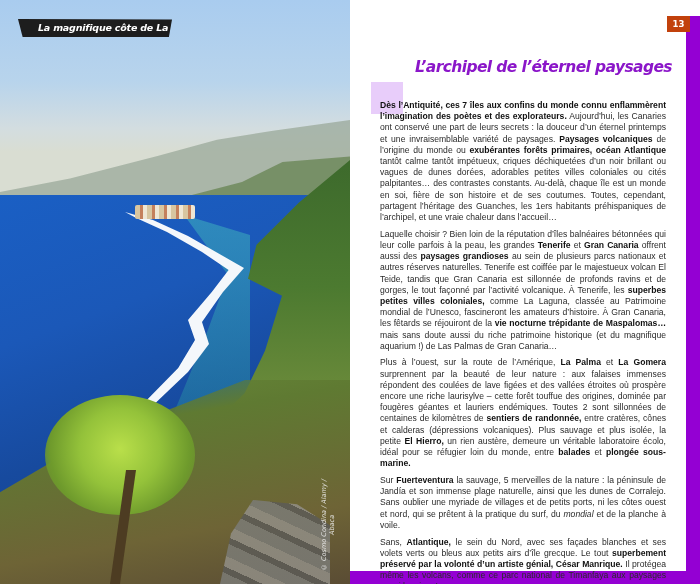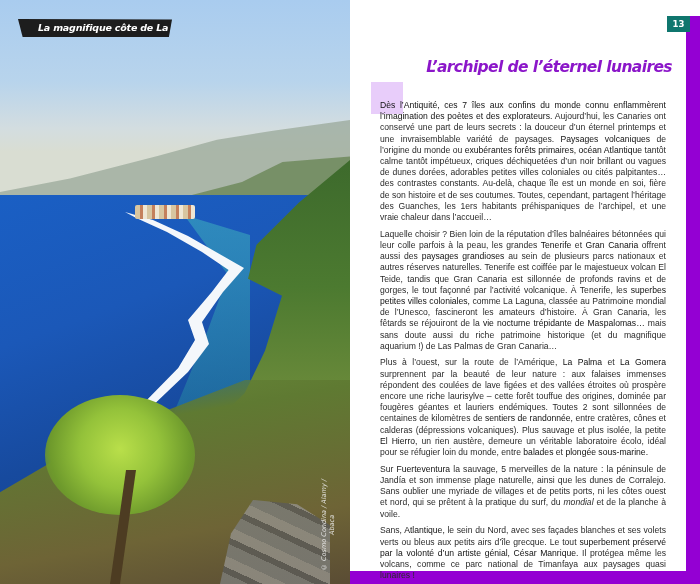--- a/index.html
+++ b/index.html
@@ -43,33 +43,33 @@
     padding-left:20px; box-sizing:border-box; font-family:"DejaVu Sans", sans-serif; letter-spacing:-0.2px; }
 
   .credit { position:absolute; left:320px; top:470px; width:14px; height:110px;
     writing-mode: vertical-rl; transform: rotate(180deg); color:#f0f0f0; font-size:6.5px; font-style:italic;
     font-family:"DejaVu Sans", sans-serif; text-align:center; opacity:.9; }
 
   
   .text-page { position:absolute; left:350px; top:0; width:350px; height:584px; background:#ffffff; }
   .purple-right { position:absolute; right:0; top:27px; width:14px; height:557px; background:#9400d3; }
   .purple-bottom { position:absolute; left:350px; top:571px; width:350px; height:13px; background:#9400d3; }
-  .page-number { position:absolute; left:667px; top:16px; width:23px; height:16px; background:#0f766e;
+  .page-number { position:absolute; left:667px; top:16px; width:23px; height:16px; background:#c2410c;
     color:#ffffff; font-size:8.5px; font-weight:bold; line-height:16px; text-align:center; }
   .page-number-ext { position:absolute; left:686px; top:16px; width:14px; height:16px; background:#9400d3; }
 
   .chapter-title { position:absolute; right:28px; top:48px; color:#8b16c9; font-style:italic;
     font-size:15.5px; font-family:"DejaVu Sans", sans-serif; letter-spacing:-0.6px; white-space:nowrap; }
 
   .accent-square { position:absolute; left:371px; top:82px; width:32px; height:32px; background:#e8cdfa; }
 
   .body-text { position:absolute; left:380px; top:100px; width:286px; color:#2a2a2a;
     font-family:"Liberation Sans", sans-serif; font-size:8.6px; line-height:11.2px; text-align:justify; }
   .body-text p { margin:0 0 5.5px 0; }
-  .body-text b { color:#111; font-weight:normal; }
+  .body-text b { color:#111; font-weight:bold; }
 </style>
 </head>
 <body>
 
 <div class="photo">
   <div class="mountain-far"></div>
   <div class="mountain-mid"></div>
   <div class="sea"></div>
   <div class="shallow"></div>
   <div class="surf"></div>
@@ -83,21 +83,21 @@
 
 <div class="caption-tag">La magnifique côte de La Palma</div>
 <div class="credit">© Cosmo Condina / Alamy / Abaca</div>
 
 <div class="text-page"></div>
 <div class="purple-right"></div>
 <div class="purple-bottom"></div>
 <div class="page-number-ext"></div>
 <div class="page-number">13</div>
 
-<h1 class="chapter-title">L’archipel de l’éternel lunaires</h1>
+<h1 class="chapter-title">L’archipel de l’éternel paysages</h1>
 
 <div class="accent-square"></div>
 
 <div class="body-text" id="body-text">
     <p><b>Dès l’Antiquité, ces 7 îles aux confins du monde connu enflammèrent l’imagination des poètes et des explorateurs.</b><span> Aujourd’hui, les Canaries ont conservé une part de leurs secrets : la douceur d’un éternel printemps et une invraisemblable variété de paysages. </span><b>Paysages volcaniques</b><span> de l’origine du monde ou </span><b>exubérantes forêts primaires, océan Atlantique</b><span> tantôt calme tantôt impétueux, criques déchiquetées d’un noir brillant ou vagues de dunes dorées, adorables petites villes coloniales ou cités palpitantes… des contrastes constants. Au-delà, chaque île est un monde en soi, fière de son histoire et de ses coutumes. Toutes, cependant, partagent l’héritage des Guanches, les 1ers habitants préhispaniques de l’archipel, et une vraie chaleur dans l’accueil…</span></p>
     <p><span>Laquelle choisir ? Bien loin de la réputation d’îles balnéaires bétonnées qui leur colle parfois à la peau, les grandes </span><b>Tenerife</b><span> et </span><b>Gran Canaria</b><span> offrent aussi des </span><b>paysages grandioses</b><span> au sein de plusieurs parcs nationaux et autres réserves naturelles. Tenerife est coiffée par le majestueux volcan El Teide, tandis que Gran Canaria est sillonnée de profonds ravins et de gorges, le tout façonné par l’activité volcanique. À Tenerife, les </span><b>superbes petites villes coloniales,</b><span> comme La Laguna, classée au Patrimoine mondial de l’Unesco, fascineront les amateurs d’histoire. À Gran Canaria, les fêtards se réjouiront de la </span><b>vie nocturne trépidante de Maspalomas…</b><span> mais sans doute aussi du riche patrimoine historique (et du magnifique aquarium !) de Las Palmas de Gran Canaria…</span></p>
     <p><span>Plus à l’ouest, sur la route de l’Amérique, </span><b>La Palma</b><span> et </span><b>La Gomera</b><span> surprennent par la beauté de leur nature : aux falaises immenses répondent des coulées de lave figées et des vallées étroites où prospère encore une riche laurisylve – cette forêt touffue des origines, dominée par fougères géantes et lauriers endémiques. Toutes 2 sont sillonnées de centaines de kilomètres de </span><b>sentiers de randonnée,</b><span> entre cratères, cônes et calderas (dépressions volcaniques). Plus sauvage et plus isolée, la petite </span><b>El Hierro,</b><span> un rien austère, demeure un véritable laboratoire écolo, idéal pour se réfugier loin du monde, entre </span><b>balades</b><span> et </span><b>plongée sous-marine.</b></p>
     <p><span>Sur </span><b>Fuerteventura</b><span> la sauvage, 5 merveilles de la nature : la péninsule de Jandía et son immense plage naturelle, ainsi que les dunes de Corralejo. Sans oublier une myriade de villages et de petits ports, ni les côtes ouest et nord, qui se prêtent à la pratique du surf, du </span><i>mondial</i><span> et de la planche à voile.</span></p>
     <p><span>Sans, </span><b>Atlantique,</b><span> le sein du Nord, avec ses façades blanches et ses volets verts ou bleus aux petits airs d’île grecque. Le tout </span><b>superbement préservé par la volonté d’un artiste génial, César Manrique.</b><span> Il protégea même les volcans, comme ce parc national de Timanfaya aux paysages quasi lunaires !</span></p>
   </div>

